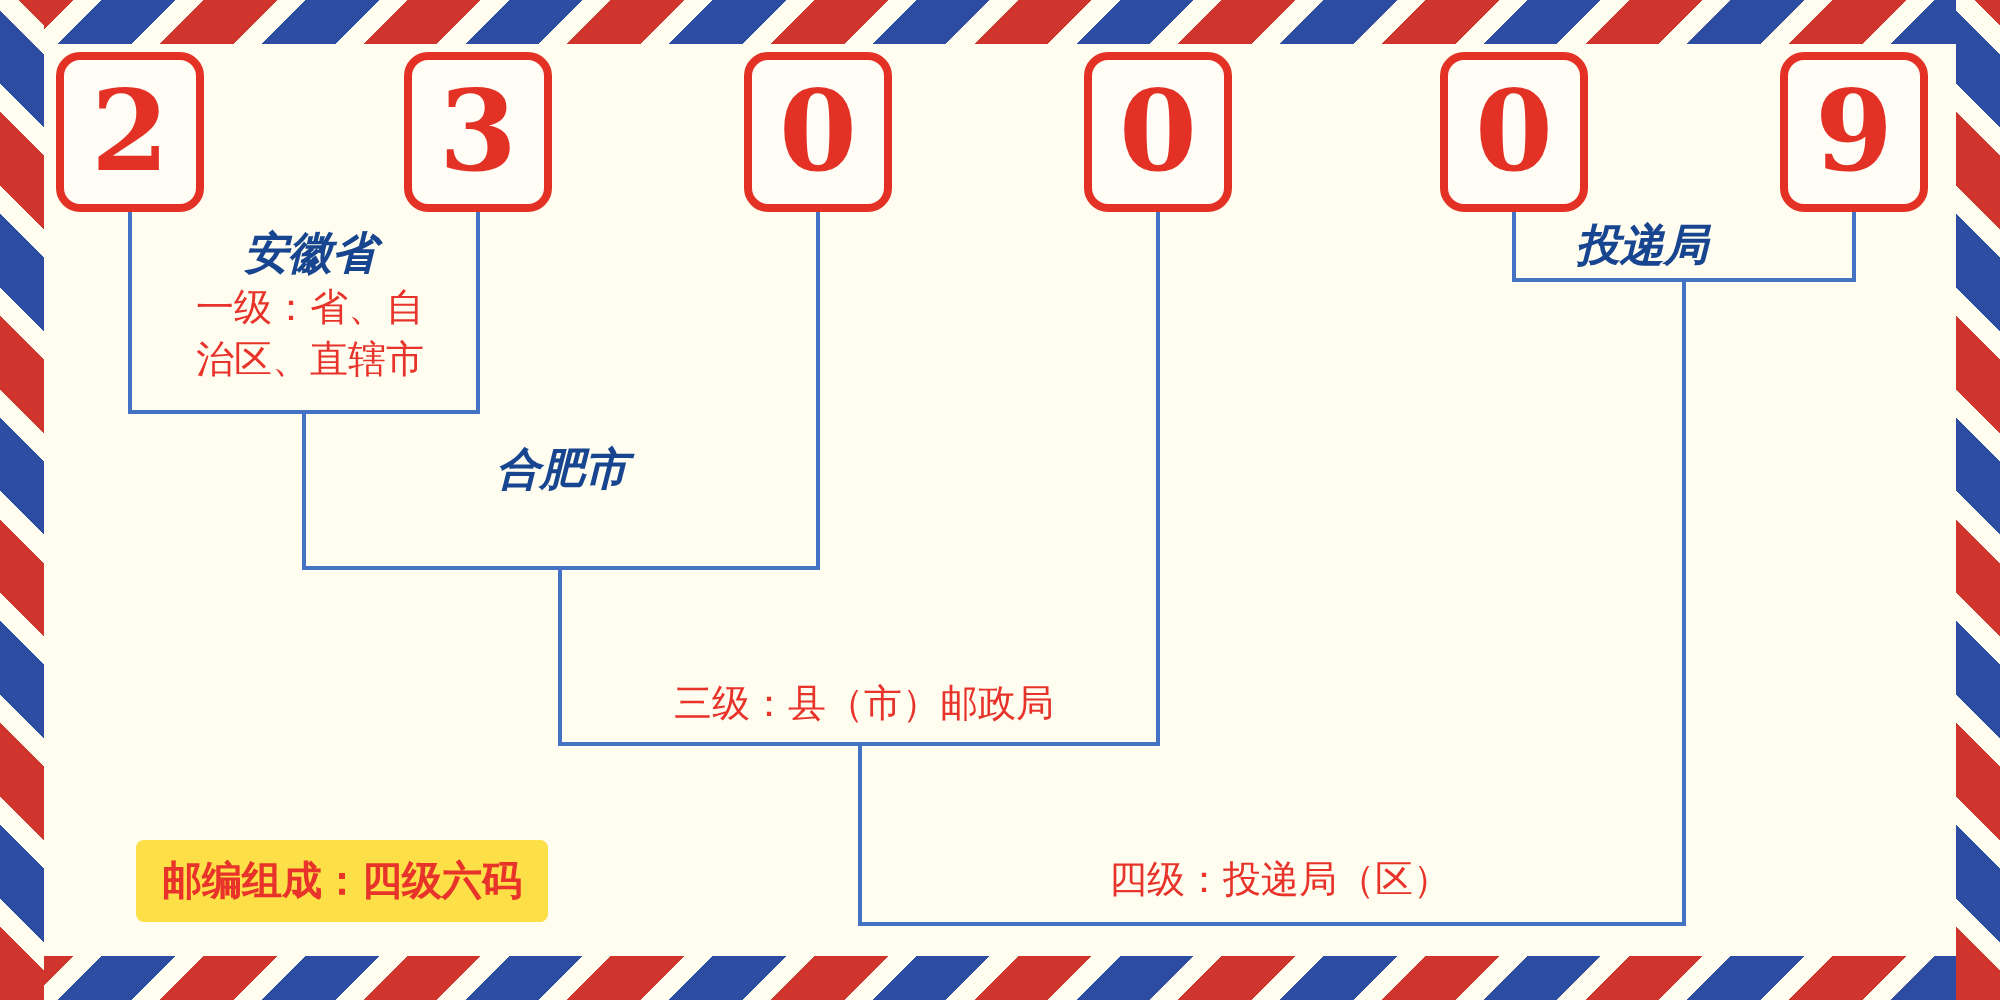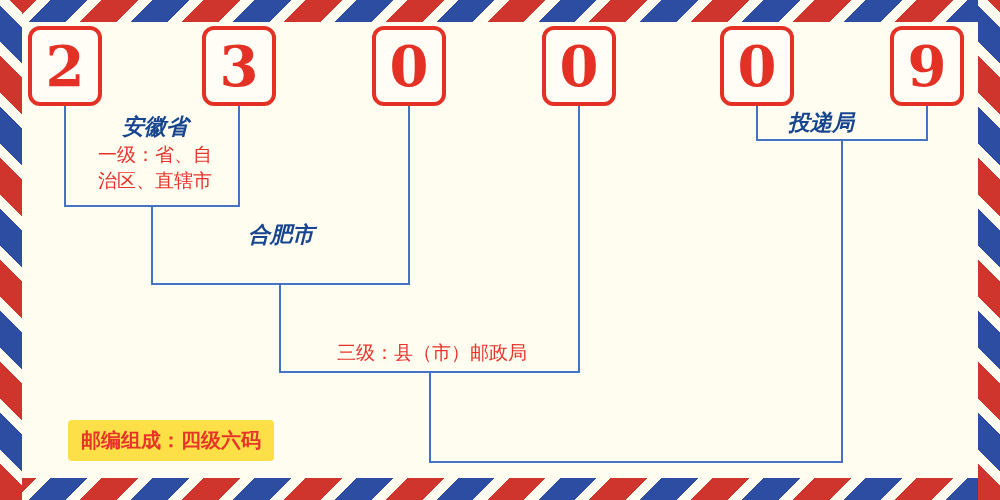--- a/index.html
+++ b/index.html
@@ -80,18 +80,19 @@
   <div class="digit" style="left:890px">9</div>
 
   <div class="lvl-name" style="left:155px;top:112px">安徽省</div>
   <div class="lvl-desc" style="left:155px;top:142px">一级：省、自
 治区、直辖市</div>
 
   <div class="lvl-name" style="left:281px;top:220px">合肥市</div>
 
   <div class="lvl-desc" style="left:432px;top:340px">三级：县（市）邮政局</div>
 
+  <div class="lvl-desc" style="left:640px;top:428px">四级：投递局（区）</div>
 
   <div class="lvl-name" style="left:821px;top:108px">投递局</div>
 
   <div class="badge">邮编组成：四级六码</div>
 
 </div>
 
 </body></html>

